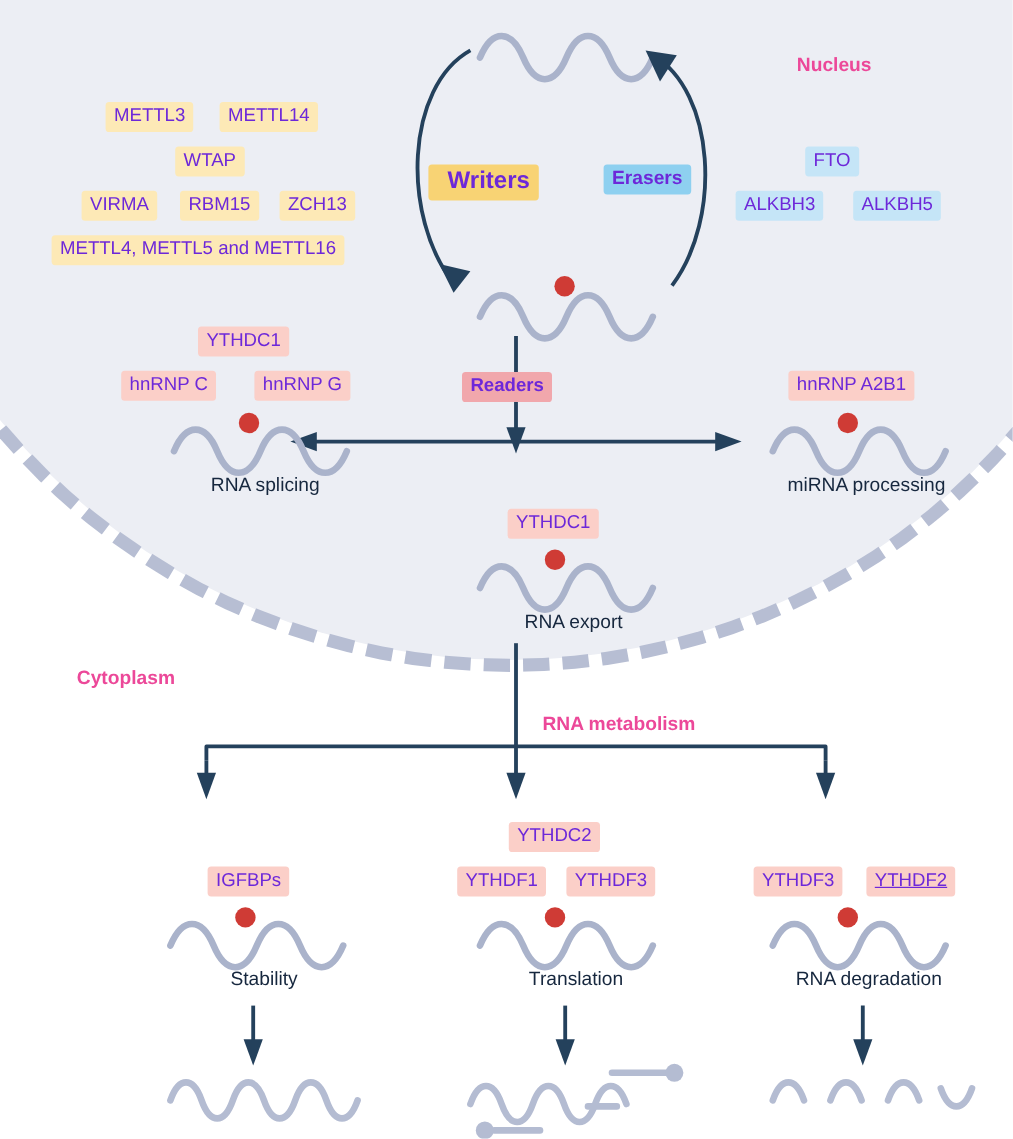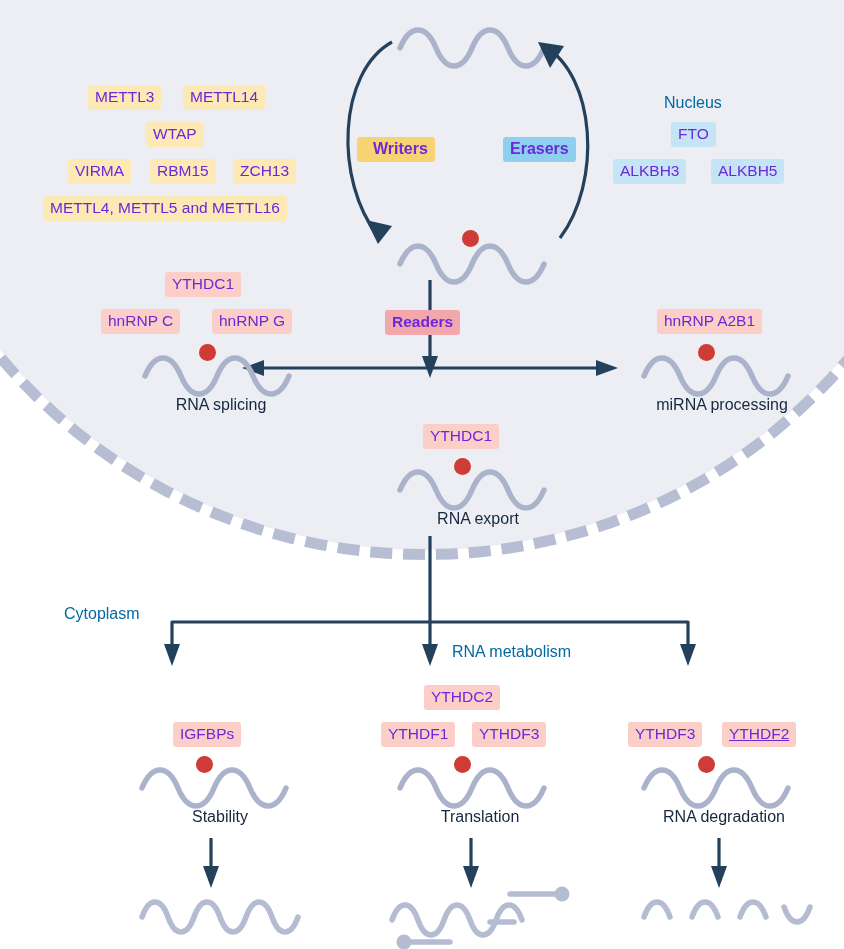--- a/index.html
+++ b/index.html
@@ -32,40 +32,39 @@
     left: -130px;
     top: -530px;
     width: 1110px;
     height: 1090px;
     border-radius: 50%;
     border: 11px dashed #b7bed3;
     box-sizing: border-box;
   }
   .label-bold {
     position: absolute;
-    font-weight: normal;
+    font-weight: bold;
     font-size: 16px;
-    color: #0369a1;
+    color: #ec4899;
     white-space: nowrap;
-    margin-top: 48px;
   }
   .tag {
     position: absolute;
     font-size: 15.5px;
     color: #6d28d9;
     padding: 3px 7px 4px 7px;
     border-radius: 3px;
     white-space: nowrap;
     line-height: 1.15;
   }
   .tag-yellow { background: #fde9b6; }
   .tag-blue   { background: #c5e5f7; }
   .tag-pink   { background: #fbcfc8; }
   .tag-rose   { background: #f1a7ac; font-weight: bold; }
-  .tag-amber-b { background: #f8d374; font-weight: bold; font-size: 16px; padding-left: 16px; }
+  .tag-amber-b { background: #f8d374; font-weight: bold; font-size: 20px; padding-left: 16px; }
   .tag-blue-b  { background: #8ed0f0; font-weight: bold; font-size: 16px; }
   .caption {
     position: absolute;
     font-size: 16px;
     color: #16273e;
     white-space: nowrap;
     text-align: center;
   }
   .rna {
     position: absolute;

